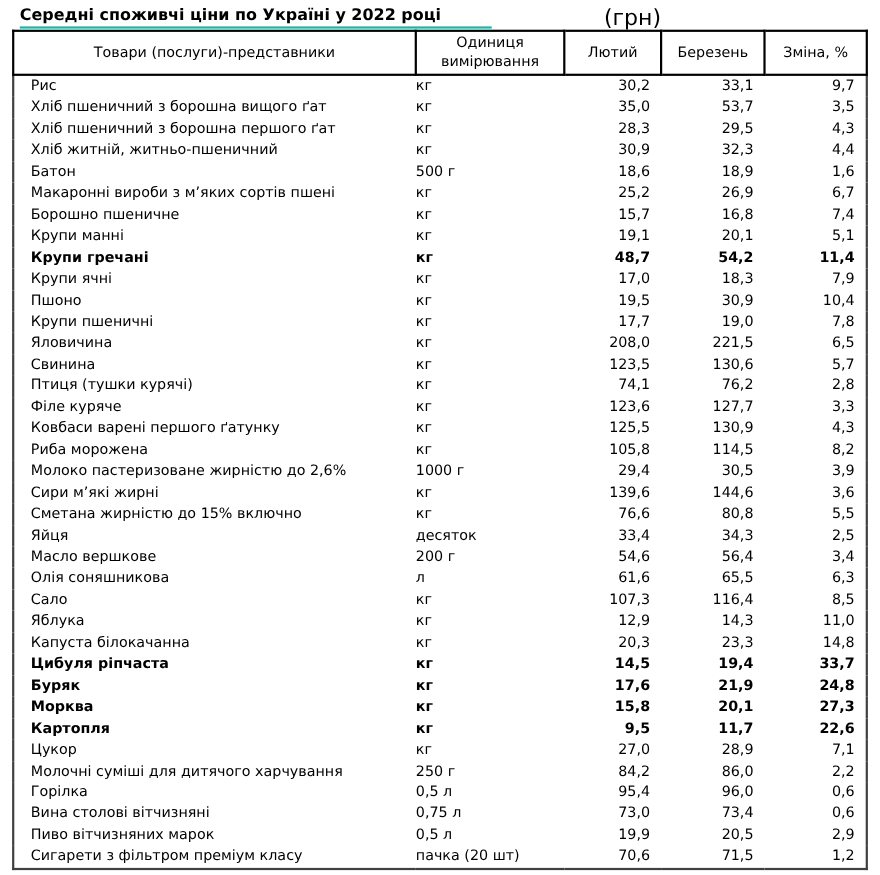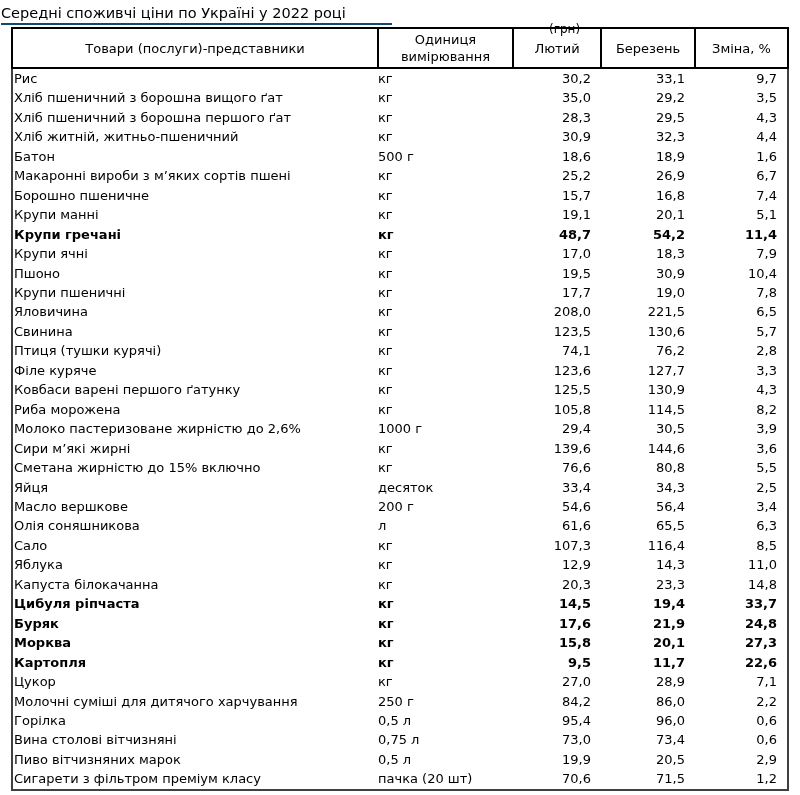--- a/index.html
+++ b/index.html
@@ -10,33 +10,33 @@
     font-family: "DejaVu Sans", sans-serif;
     overflow: hidden;
   }
   .title-row {
     position: relative;
     height: 27px;
     padding-top: 3px;
   }
   .doc-title {
     display: inline-block;
-    margin-left: 1px;
+    margin-left: 18px;
     font-size: 14.5px;
-    font-weight: normal;
+    font-weight: bold;
     line-height: 19px;
-    border-bottom: 2px solid #0c4a6e;
+    border-bottom: 2px solid #14b8a6;
     padding-right: 46px;
     white-space: nowrap;
   }
   .currency-label {
     position: absolute;
     left: 549px;
-    top: 22px;
-    font-size: 12px;
+    top: 4px;
+    font-size: 20px;
     font-weight: normal;
   }
   table.price-table {
     border-collapse: collapse;
     table-layout: fixed;
     margin-left: 11px;
     width: 776px;
     border: 2px solid #404040;
   }
   .price-table thead th {
@@ -53,21 +53,21 @@
   .price-table tbody td {
     border: none;
     font-size: 13px;
     height: 19.45px;
     line-height: 19.45px;
     padding: 0;
     white-space: nowrap;
     overflow: hidden;
     vertical-align: middle;
   }
-  .price-table tbody td.col-product { text-align: left;  padding-left: 1px; }
+  .price-table tbody td.col-product { text-align: left;  padding-left: 15px; }
   .price-table tbody td.col-unit    { text-align: left; }
   .price-table tbody td.col-num     { text-align: right; padding-right: 10px; }
   .price-table tbody tr.bold td     { font-weight: bold; margin-left: 12px; }
 </style>
 </head>
 <body>
 
 <div class="title-row">
   <span class="doc-title">Середні споживчі ціни по Україні у 2022 році</span>
   <span class="currency-label">(грн)</span>
@@ -95,21 +95,21 @@
         <td class="col-product">Рис</td>
         <td class="col-unit">кг</td>
         <td class="col-num">30,2</td>
         <td class="col-num">33,1</td>
         <td class="col-num">9,7</td>
       </tr>
       <tr>
         <td class="col-product">Хліб пшеничний з борошна вищого ґат</td>
         <td class="col-unit">кг</td>
         <td class="col-num">35,0</td>
-        <td class="col-num">29,2</td>
+        <td class="col-num">53,7</td>
         <td class="col-num">3,5</td>
       </tr>
       <tr>
         <td class="col-product">Хліб пшеничний з борошна першого ґат</td>
         <td class="col-unit">кг</td>
         <td class="col-num">28,3</td>
         <td class="col-num">29,5</td>
         <td class="col-num">4,3</td>
       </tr>
       <tr>

